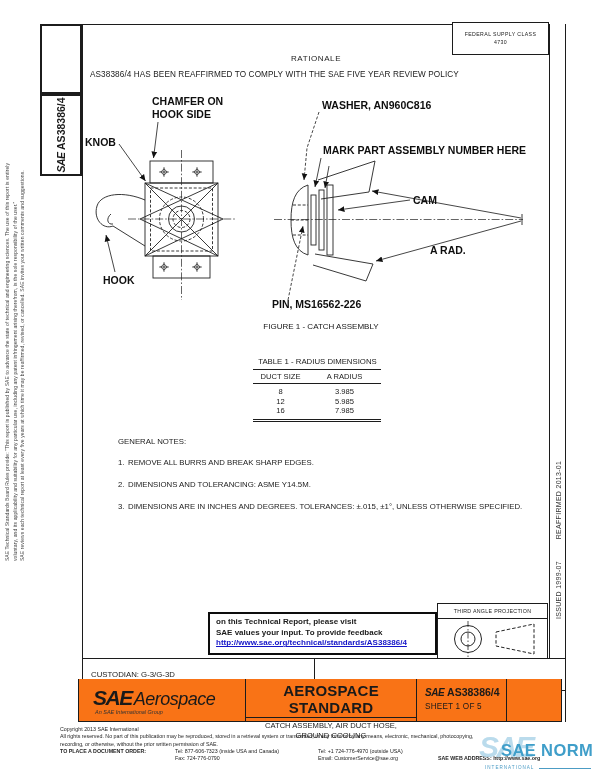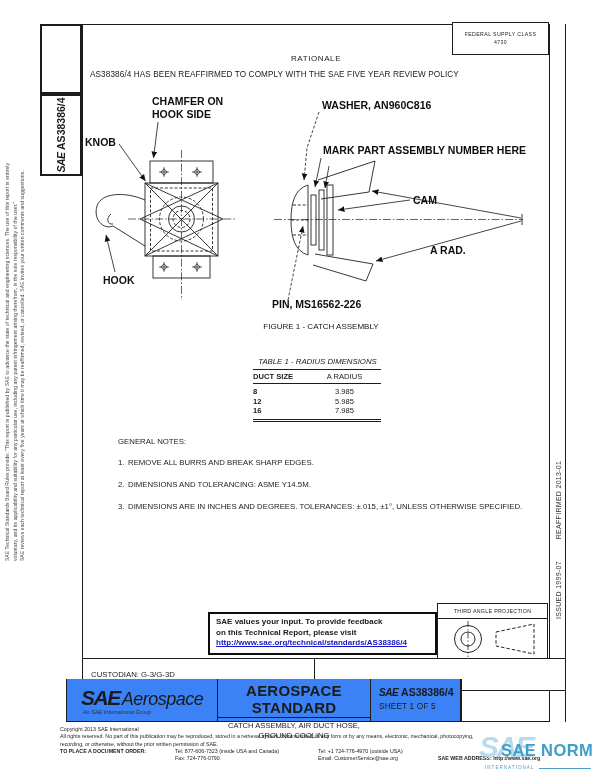--- a/index.html
+++ b/index.html
@@ -31,45 +31,45 @@
   #rationale-b{left:90px;top:70px;font-size:8.2px;letter-spacing:.1px;}
   
   #fig-svg{left:82px;top:88px;}
   .ln{stroke:#232323;fill:none;stroke-width:.9;}
   .dash{stroke-dasharray:3,1.8;}
   .cl{stroke:#232323;fill:none;stroke-width:.7;stroke-dasharray:8,2,1.6,2;}
   .ldr{stroke:#161616;fill:none;stroke-width:.8;}
   .lbl{font-family:"Liberation Sans",sans-serif;font-size:10.5px;font-weight:bold;fill:#0e0e0e;}
   .cap{font-family:"Liberation Sans",sans-serif;font-size:8px;fill:#141414;font-weight:normal;}
   
-  #table-title{left:240px;top:357px;width:155px;text-align:center;font-size:7.8px;font-style:italic;}
+  #table-title{left:240px;top:357px;width:155px;text-align:center;font-size:7.8px;}
   #rtable{left:253px;top:369px;width:128px;border-top:1.6px solid #1c1c1c;border-bottom:3.5px double #1c1c1c;font-size:7.6px;}
   #rtable .hrow{display:flex;border-bottom:1px solid #1c1c1c;height:13px;align-items:center;font-size:7.6px;}
   #rtable .drow{display:flex;height:9.6px;align-items:center;}
-  #rtable .c1{width:55px;font-weight:bold;}
+  #rtable .c1{width:55px;text-align:center;}
   #rtable .c2{width:73px;text-align:center;}
   #rtable .pad{height:3px;}
   
   #notes-h{left:118px;top:437px;font-size:7.8px;}
   .note{left:118px;display:flex;font-size:7.8px;}
   .note .n{width:10px;}
   
   #feedback{left:208px;top:612px;width:229px;height:43px;border:2.5px solid #0d0d0d;box-sizing:border-box;
             padding:3px 0 0 6px;font-size:8px;font-weight:bold;line-height:10.6px;background:#fff;}
   #feedback a{color:#1414c8;text-decoration:underline;}
   
   #projection{left:437px;top:603px;width:111px;height:59px;border:1.5px solid #1c1c1c;box-sizing:border-box;background:#fff;}
   #projection .ptitle{height:15px;border-bottom:1.5px solid #1c1c1c;box-sizing:border-box;text-align:center;
                       font-size:5.3px;letter-spacing:.3px;line-height:14px;}
   
   #row-custodian{left:82px;top:658px;width:484px;height:33px;border:1.5px solid #1c1c1c;box-sizing:border-box;display:flex;background:#fff;}
   #row-custodian .cc1{width:232px;border-right:1.5px solid #1c1c1c;box-sizing:border-box;display:flex;align-items:center;padding-left:8px;font-size:7.8px;}
   #row-custodian .cc2{flex:1;display:flex;align-items:center;justify-content:center;font-size:8px;}
   
-  #titleblock{left:66px;top:679px;width:396px;height:43px;border:1.5px solid #1c1c1c;border-top:none;box-sizing:border-box;display:flex;background:#3b82f6;}
+  #titleblock{left:78px;top:679px;width:484px;height:43px;border:1.5px solid #1c1c1c;border-top:none;box-sizing:border-box;display:flex;background:#f97316;}
   .cell-logo{width:166px;box-sizing:border-box;padding:7px 0 0 14px;}
   .sae-big{font-style:italic;font-weight:900;font-size:21px;letter-spacing:-1.5px;}
   .aero{font-style:italic;font-weight:400;font-size:18px;letter-spacing:-.5px;margin-left:2px;}
   .tagline{font-style:italic;font-size:5.5px;color:#333;margin-top:-1px;padding-left:2px;}
   .cell-std{width:172px;border-left:1.5px solid #1c1c1c;border-right:1.5px solid #1c1c1c;box-sizing:border-box;text-align:center;padding-top:3px;}
   .as-underline{display:inline-block;font-size:15px;font-weight:bold;border-bottom:1.4px solid #1c1c1c;padding:0 8px 1px 8px;letter-spacing:.2px;}
   .as-title1{font-size:7.6px;margin-top:3px;}
   .as-title2{font-size:7.6px;margin-top:1px;}
   .cell-num{width:90px;border-right:1.5px solid #1c1c1c;box-sizing:border-box;padding:7px 8px 0 8px;}
   .num-row{font-size:10.5px;font-weight:bold;}
@@ -229,22 +229,22 @@
   <div class="abs note" style="top:480px;">
     <span class="n">2.</span>
     <span class="nw">DIMENSIONS AND TOLERANCING:  ASME Y14.5M.</span>
   </div>
   <div class="abs note" style="top:502px;">
     <span class="n">3.</span>
     <span class="nw">DIMENSIONS ARE IN INCHES AND DEGREES.  TOLERANCES:  ±.015, ±1°, UNLESS OTHERWISE SPECIFIED.</span>
   </div>
 
   <div class="abs" id="feedback">
+    <div>on this Technical Report, please visit</div>
     <div>SAE values your input. To provide feedback</div>
-    <div>on this Technical Report, please visit</div>
     <div><a href="#">http://www.sae.org/technical/standards/AS38386/4</a></div>
   </div>
 
   <div class="abs" id="projection">
     <div class="ptitle">THIRD ANGLE PROJECTION</div>
     <svg width="108" height="41" viewBox="0 0 108 41">
       <g stroke="#232323" fill="none" stroke-width="1">
         <circle cx="30" cy="20" r="7"></circle>
         <circle cx="30" cy="20" r="13.5"></circle>
         <line x1="30" y1="2" x2="30" y2="38" stroke-dasharray="6,2,1.5,2" stroke-width=".8"></line>

